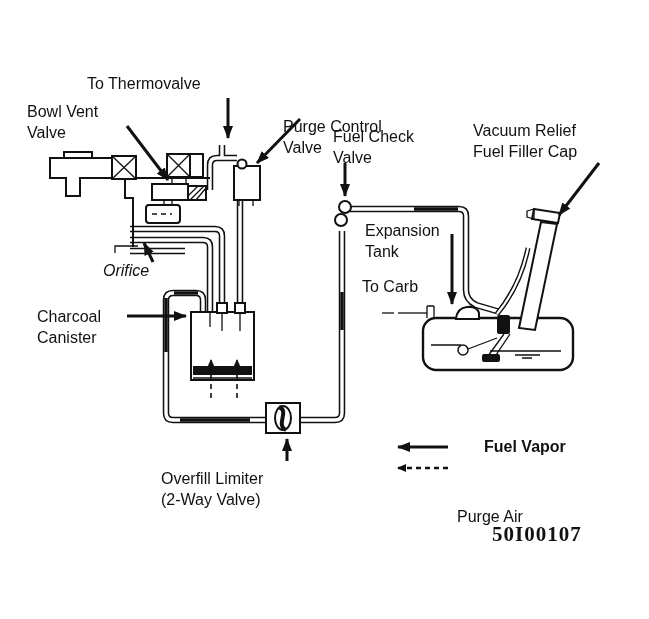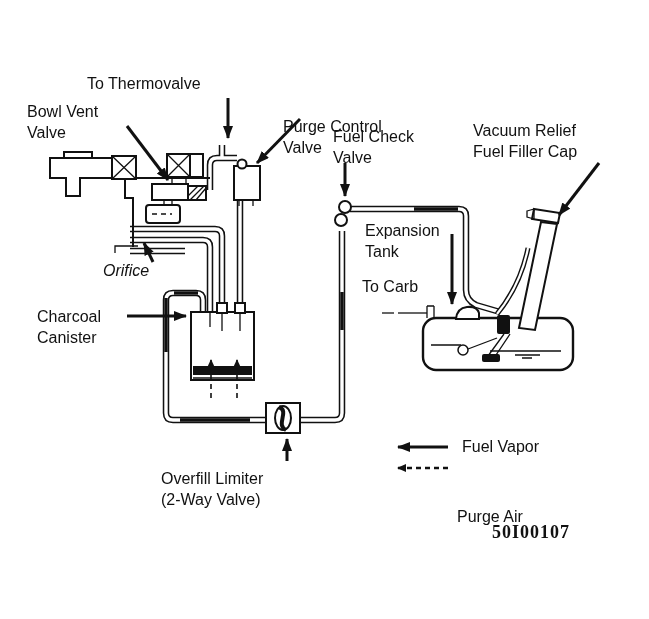--- a/index.html
+++ b/index.html
@@ -1,21 +1,21 @@
 <!DOCTYPE html>
 <html><head>
 <meta charset="utf-8">
 <style>
   html,body{margin:0;padding:0;background:#fff;}
   .stage{position:relative;width:649px;height:619px;background:#ffffff;overflow:hidden;
          font-family:"Liberation Sans",sans-serif;color:#111;}
   .stage svg{position:absolute;left:0;top:0;}
   .lbl{position:absolute;font-size:16px;line-height:21px;white-space:pre-line;color:#111;}
   .pn{position:absolute;font-family:"Liberation Serif",serif;font-weight:bold;
-      font-size:18px;letter-spacing:1px;color:#111;}
+      font-size:21px;letter-spacing:1px;color:#111;}
   
   .pipe{stroke:#111;stroke-width:6.5;fill:none;stroke-linejoin:round;}
   .pipei{stroke:#fff;stroke-width:3.4;fill:none;stroke-linejoin:round;}
   .seg{stroke:#111;stroke-width:3.4;fill:none;}
   .ln{stroke:#111;stroke-width:2;fill:none;}
   .lnt{stroke:#111;stroke-width:1.3;fill:none;}
   .box{fill:#ffffff;stroke:#111;stroke-width:2;}
   .dark{fill:#111;stroke:none;}
   .arrow{stroke:#111;stroke-width:3;fill:none;marker-end:url(#ah);}
   .dash{stroke:#111;stroke-width:1.6;stroke-dasharray:5 4;fill:none;}
@@ -187,18 +187,18 @@
 Fuel Filler Cap</div>
   <div class="lbl" style="left:103px;top:260px;font-style:italic;">Orifice</div>
   <div class="lbl" style="left:365px;top:220px;">Expansion
 Tank</div>
   <div class="lbl" style="left:37px;top:306px;">Charcoal
 Canister</div>
   <div class="lbl" style="left:362px;top:276px;">To Carb</div>
   <div class="lbl" style="left:161px;top:468px;">Overfill Limiter
 (2-Way Valve)</div>
 
-  <div class="lbl" style="left:462px;top:436px;">Fuel Vapor</div>
+  <div class="lbl" style="left:484px;top:436px;font-weight:bold;">Fuel Vapor</div>
   <div class="lbl" style="left:457px;top:458px;margin-top:48px;">Purge Air</div>
 
   <div class="pn" style="left:492px;top:522px;">50I00107</div>
 
 </div>
 
 </body></html>

